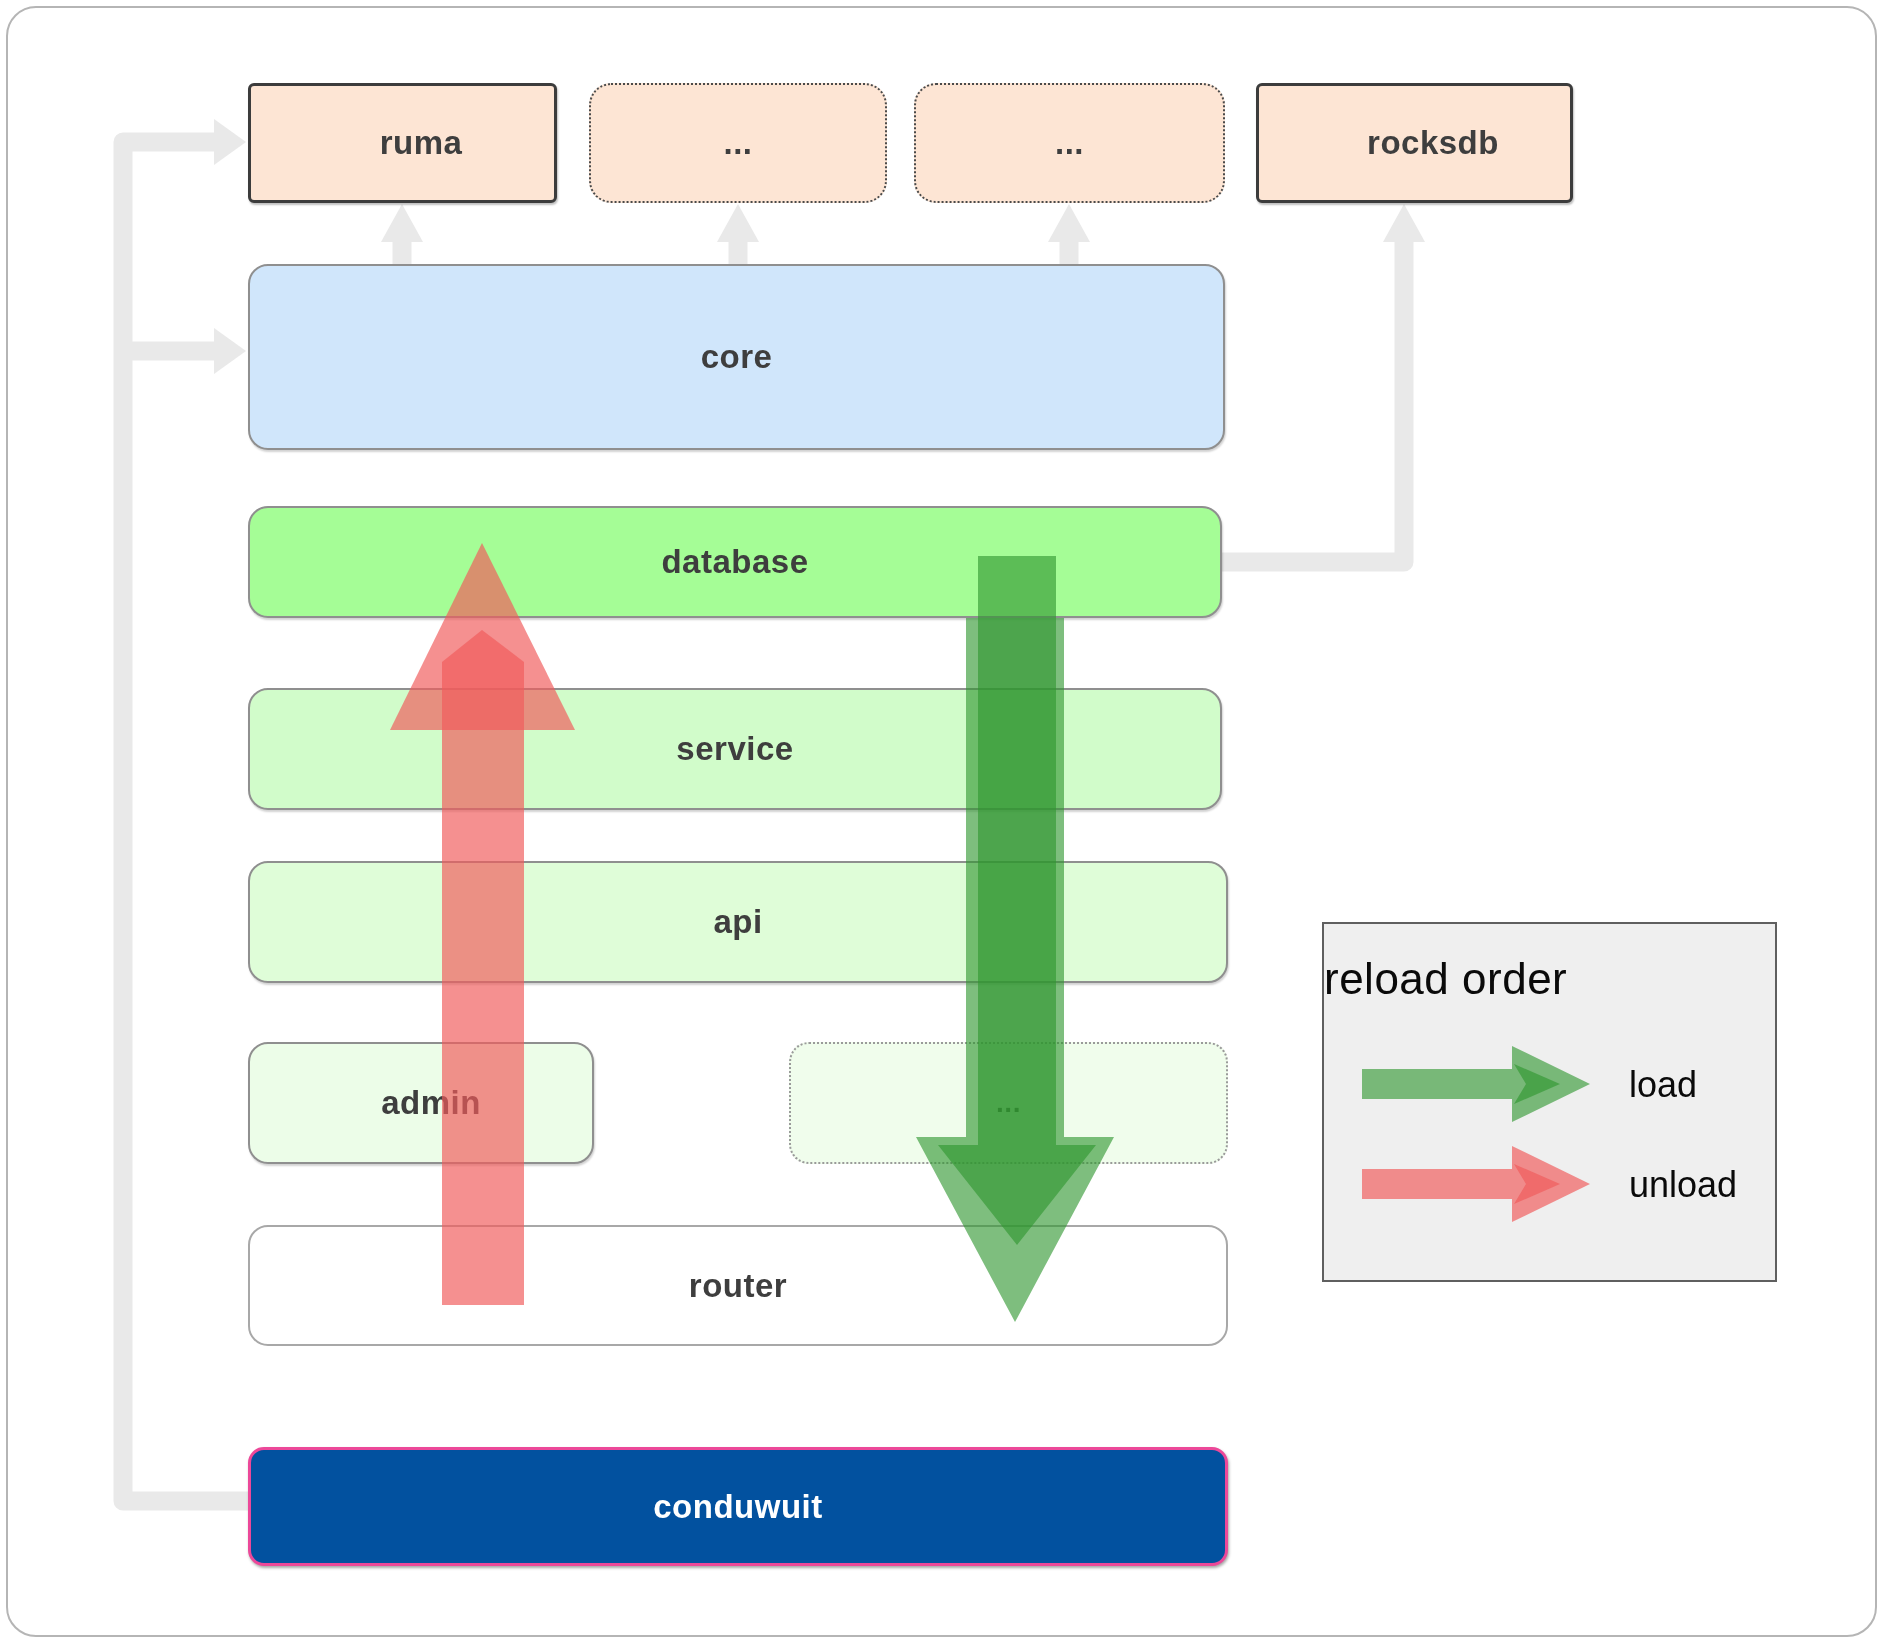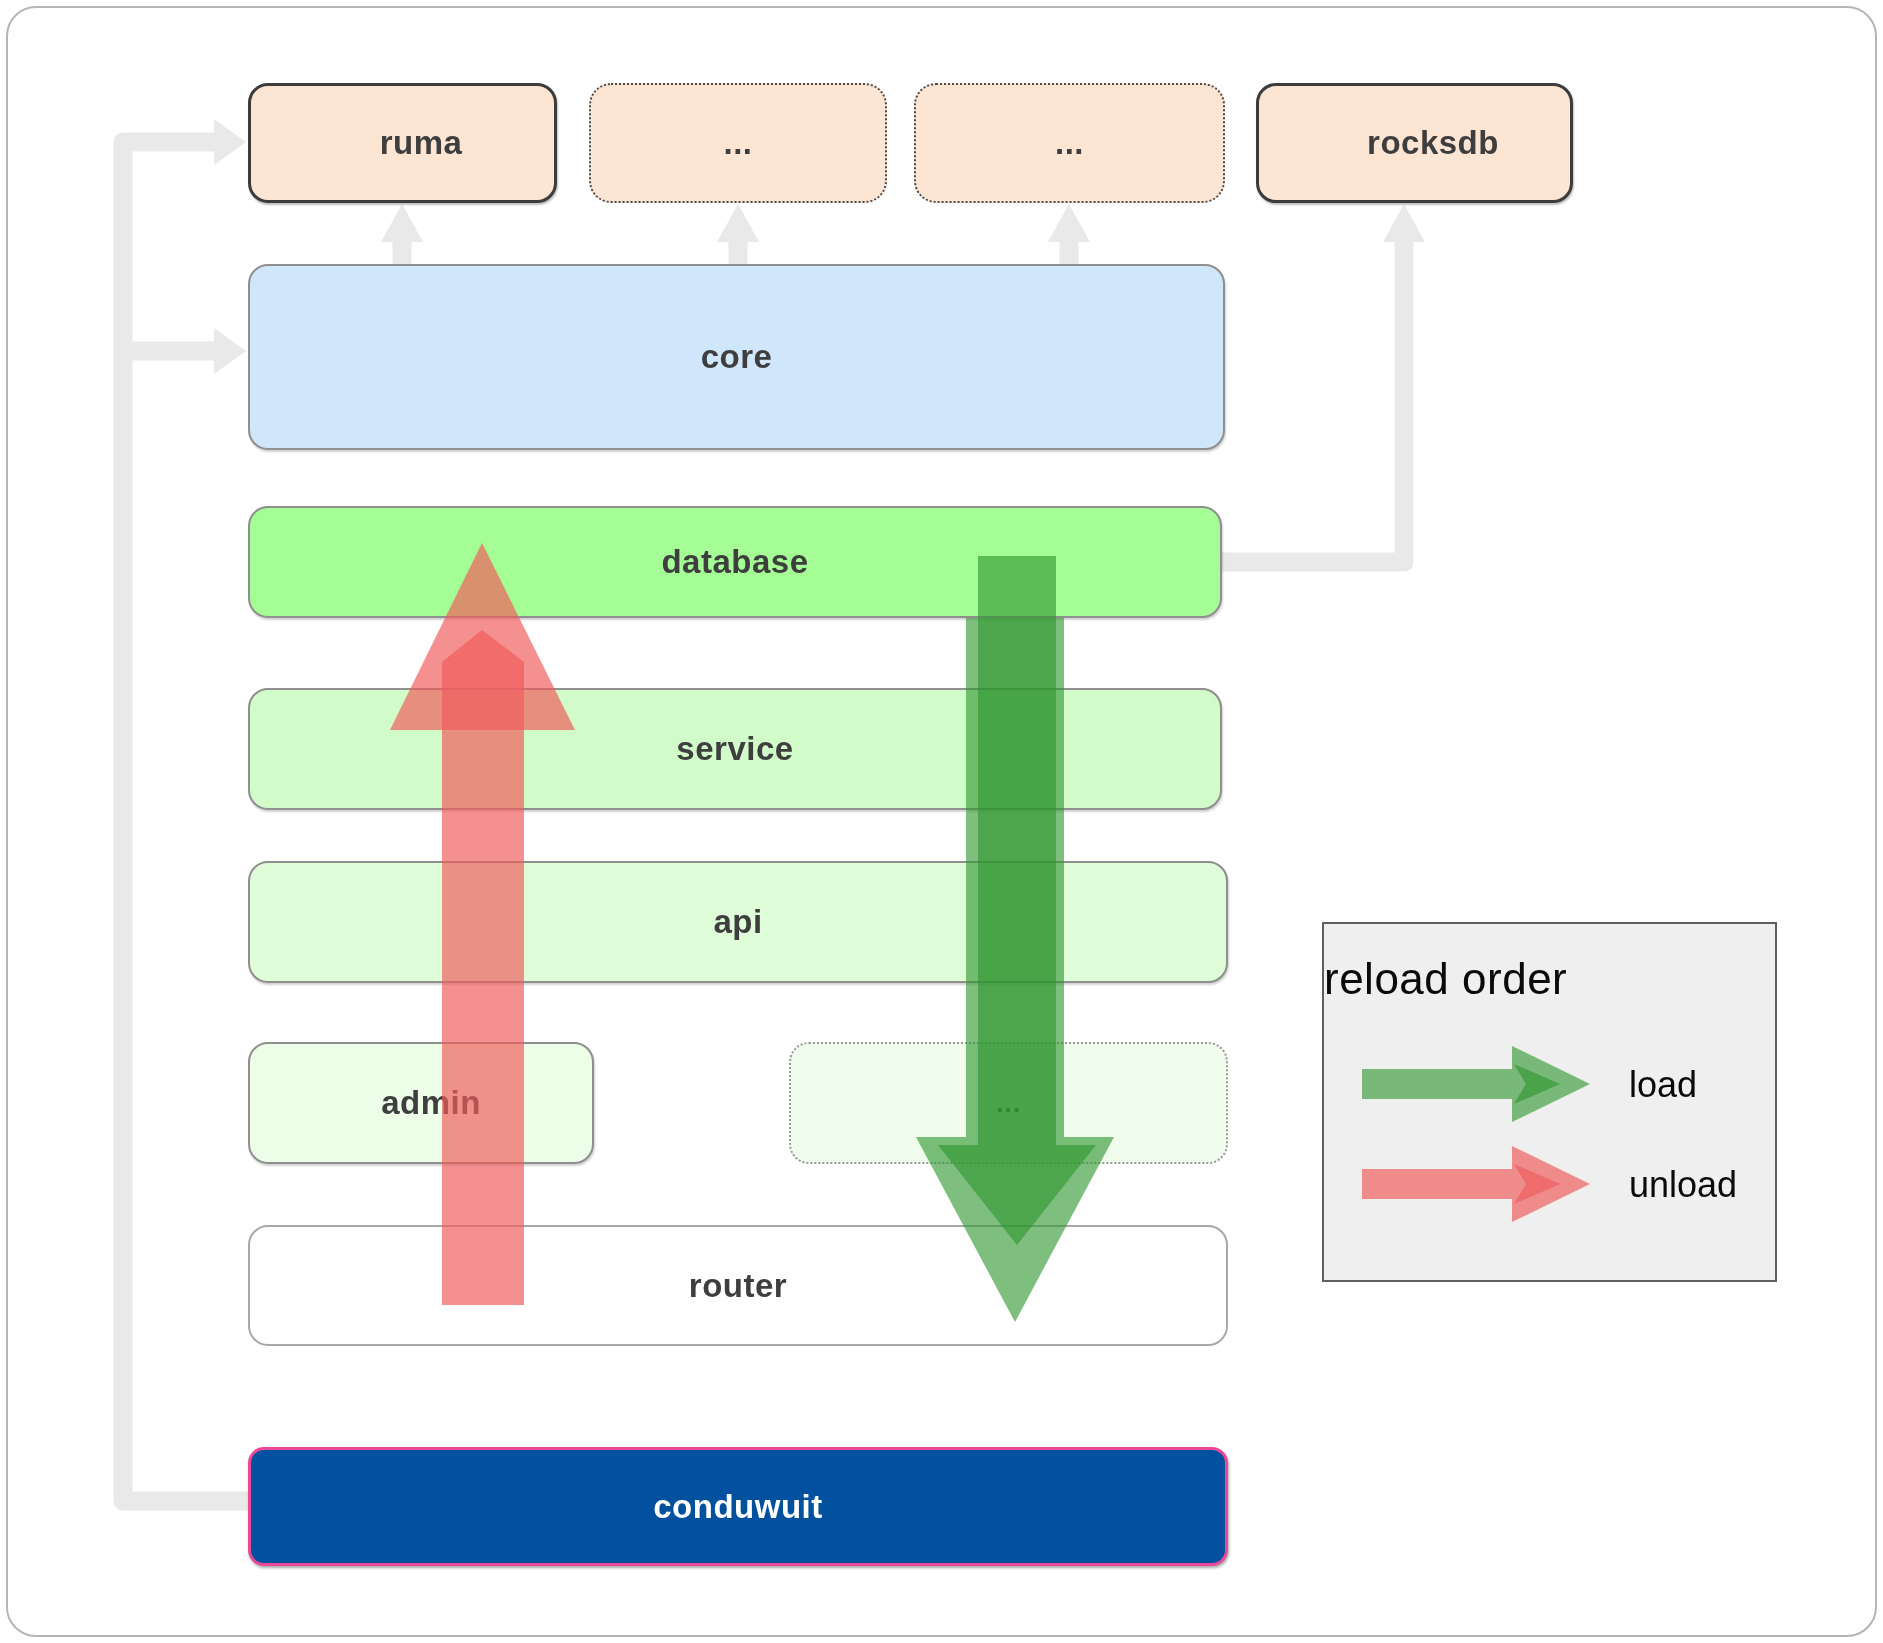--- a/index.html
+++ b/index.html
@@ -11,21 +11,21 @@
     position:absolute;left:6px;top:6px;width:1867px;height:1627px;
     border:2px solid #b5b5b5;border-radius:30px;background:#fff;
   }
   .lyr{position:absolute;left:0;top:0;width:1883px;height:1643px;pointer-events:none;}
   .z1{z-index:1}.z3{z-index:3}
   .box{
     position:absolute;display:flex;align-items:center;justify-content:center;
     box-sizing:border-box;font-size:33px;font-weight:600;color:var(--text_dark);
     z-index:2;letter-spacing:.5px;
   }
-  .solid-dark{border:3px solid var(--border_dark);border-radius:20px;box-shadow:1px 2px 2px rgba(0,0,0,.25);padding-left:37px;}
+  .solid-dark{border:3px solid var(--border_dark);border-radius:6px;box-shadow:1px 2px 2px rgba(0,0,0,.25);padding-left:37px;}
   .dotted-dark{border:2px dotted #4a4a4a;border-radius:22px;}
   .solid-gray{border:2px solid var(--border_gray);border-radius:20px;box-shadow:1px 2px 2px rgba(0,0,0,.18);}
   .dotted-gray{border:2px dotted #9a9a9a;border-radius:20px;}
   .peach{background:var(--peach);}
   #box-ruma   {left:248px;top:83px;width:309px;height:120px;}
   #box-dots1  {left:589px;top:83px;width:298px;height:120px;}
   #box-dots2  {left:914px;top:83px;width:311px;height:120px;}
   #box-rocksdb{left:1256px;top:83px;width:317px;height:120px;}
   #box-core    {left:248px;top:264px;width:977px;height:186px;background:var(--blue);}
   #box-database{left:248px;top:506px;width:974px;height:112px;background:var(--green_bright);}

